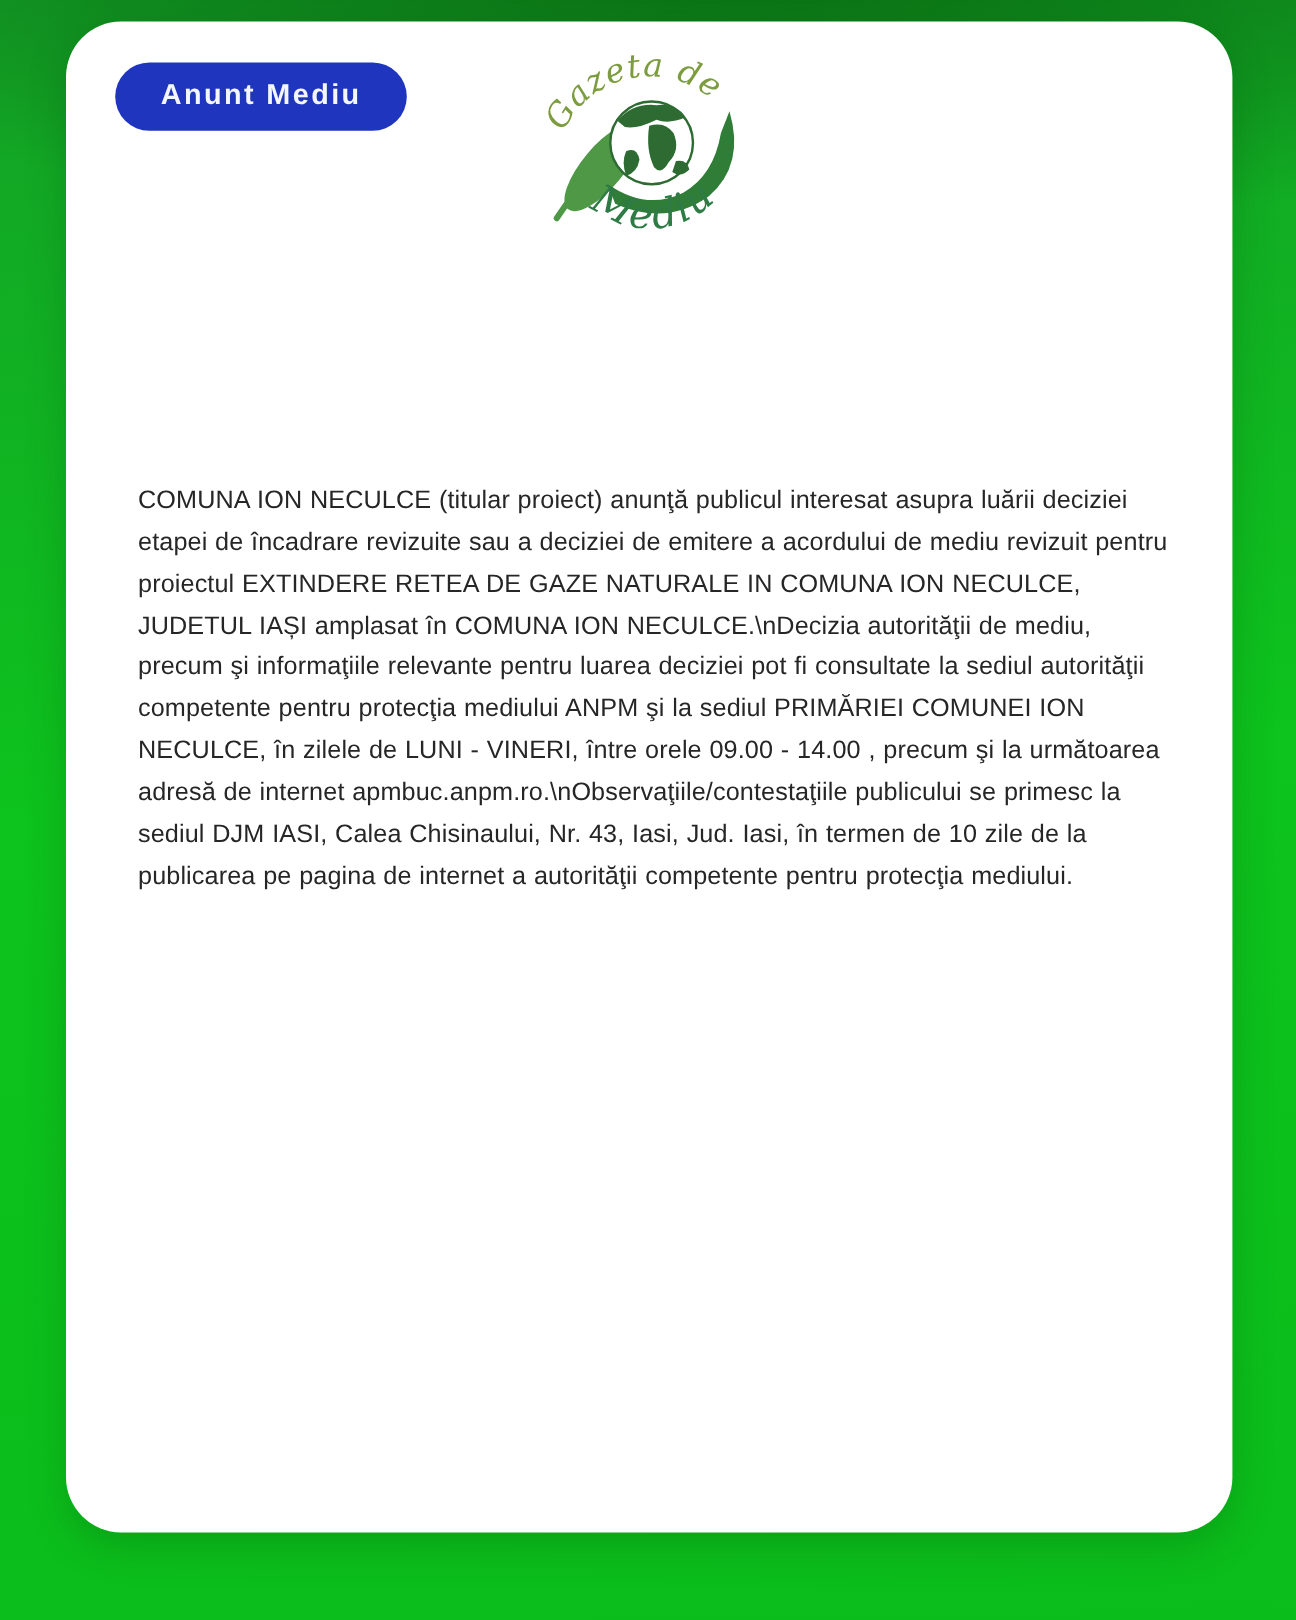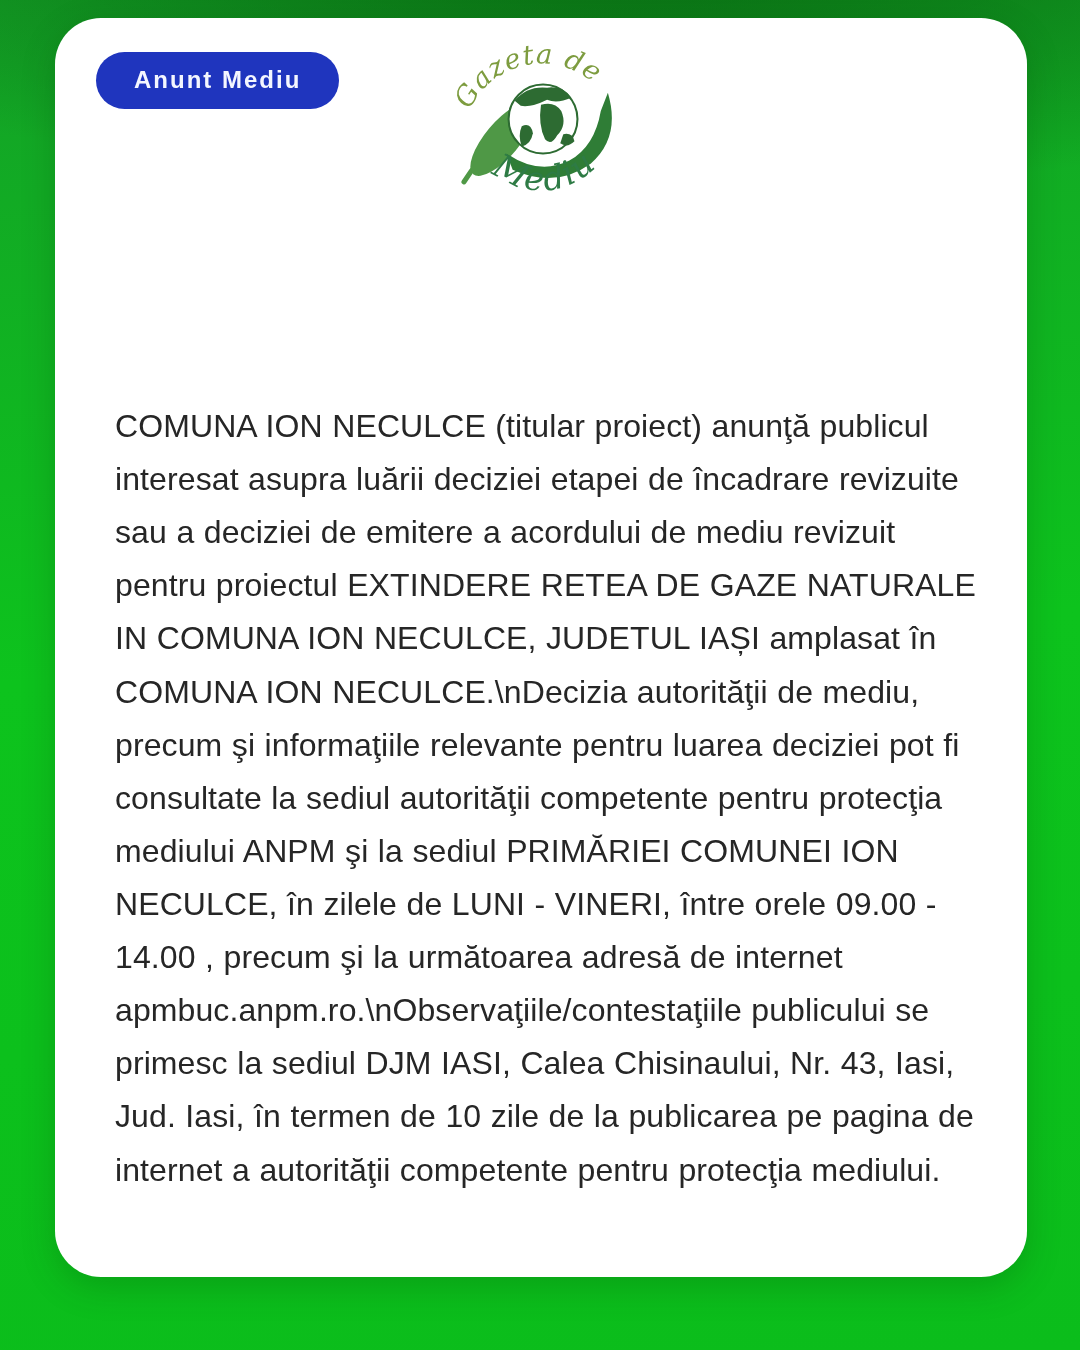--- a/index.html
+++ b/index.html
@@ -78,21 +78,21 @@
     font-weight: 700;
     letter-spacing: 0.3px;
     color: #1b2166;
   }
   .body-text {
     position: absolute;
     left: 60px;
     top: 382px;
     width: 868px;
     margin: 0;
-    font-size: 32px;
+    font-size: 21px;
     line-height: 1.66;
     font-weight: 400;
     color: #262626;
     letter-spacing: 0.1px;
     word-spacing: 0.5px;
   }
 </style>
 </head>
 <body>
 

